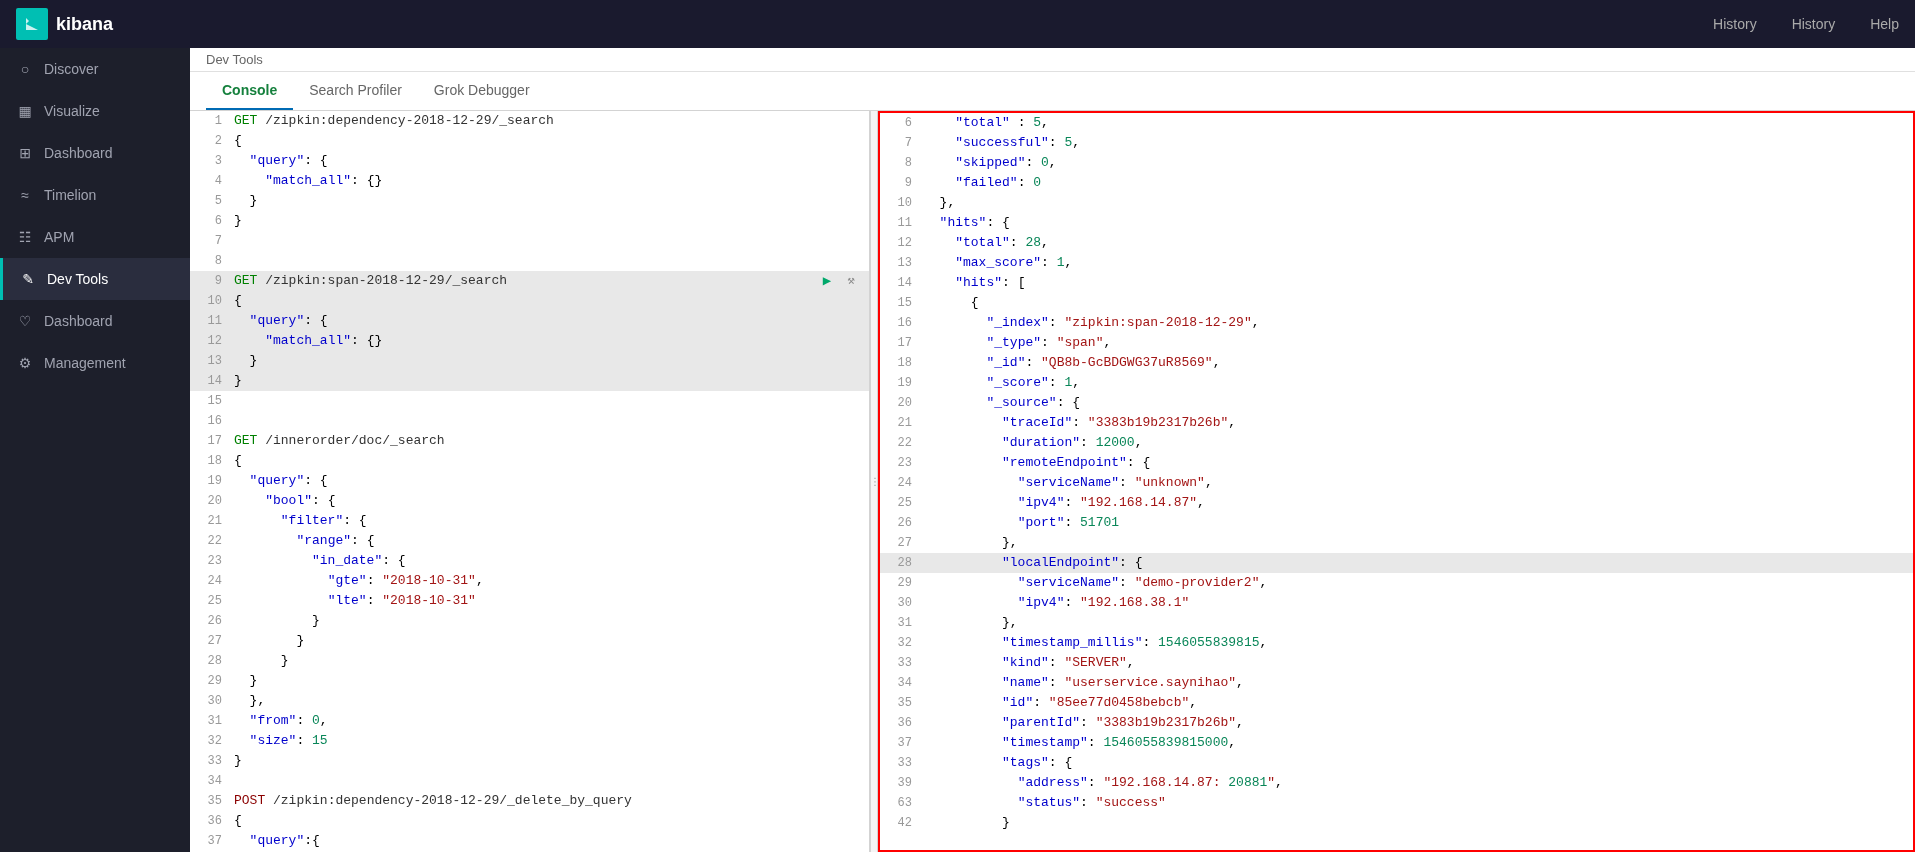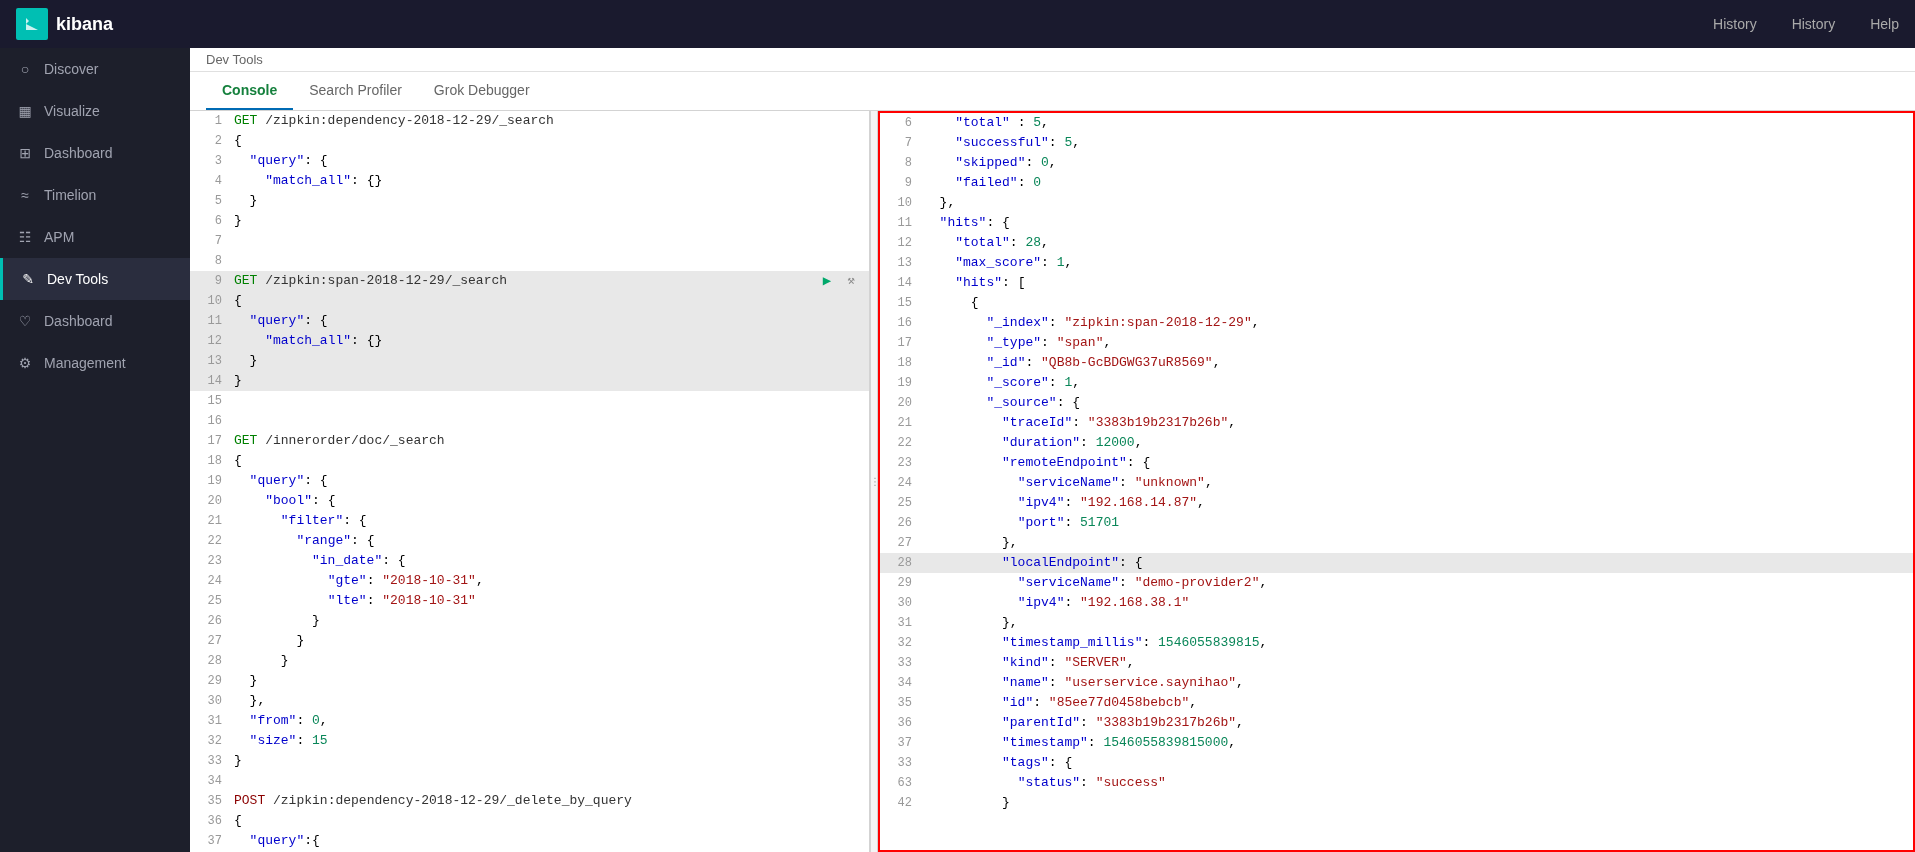--- a/index.html
+++ b/index.html
@@ -574,20 +574,24 @@
             </div>
             <div class="code-line">
               <div class="line-number">37</div>
               <div class="line-content">          <span class="json-key">"timestamp"</span>: <span class="json-number">1546055839815000</span>,</div>
             </div>
             <div class="code-line">
               <div class="line-number">33</div>
               <div class="line-content">          <span class="json-key">"tags"</span>: {</div>
             </div>
             <div class="code-line">
+              <div class="line-number">39</div>
+              <div class="line-content">            <span class="json-key">"address"</span>: <span class="json-string">"192.168.14.87: <span class="json-number">20881</span>"</span>,</div>
+            </div>
+            <div class="code-line">
               <div class="line-number">63</div>
               <div class="line-content">            <span class="json-key">"status"</span>: <span class="json-string">"success"</span></div>
             </div>
             <div class="code-line">
               <div class="line-number">42</div>
               <div class="line-content">          }</div>
             </div>
           </div>
       </div>
     </div>

